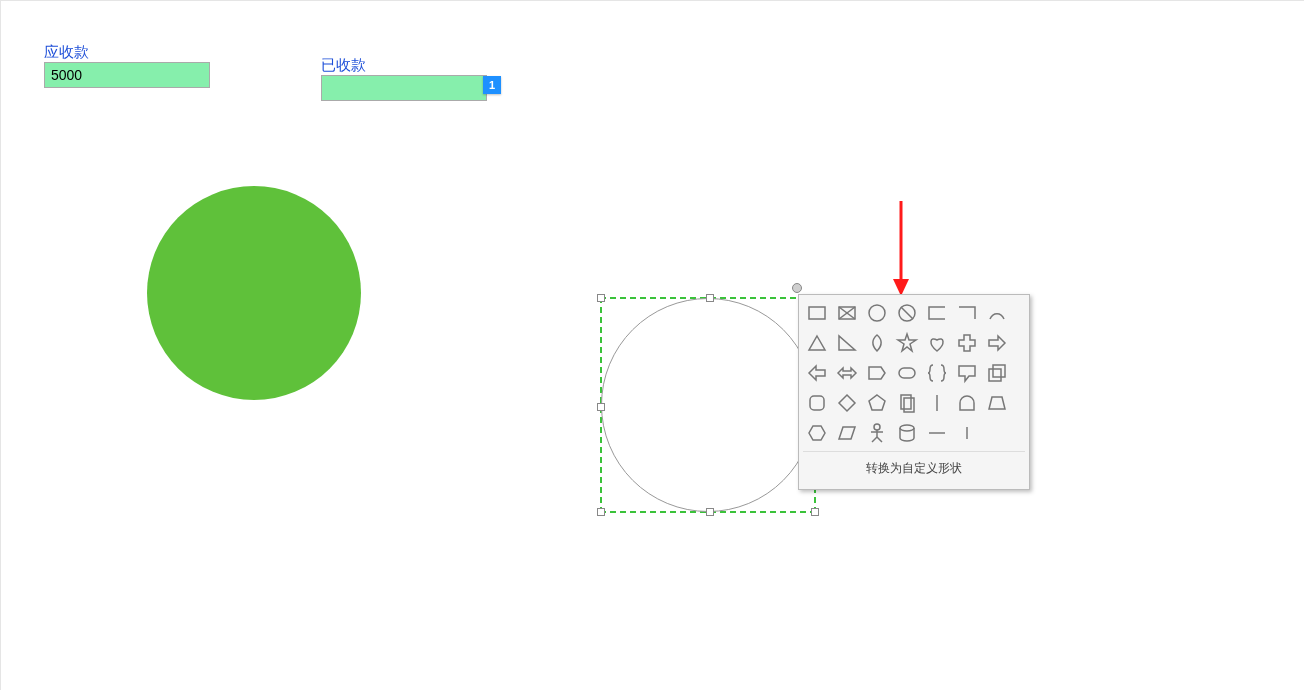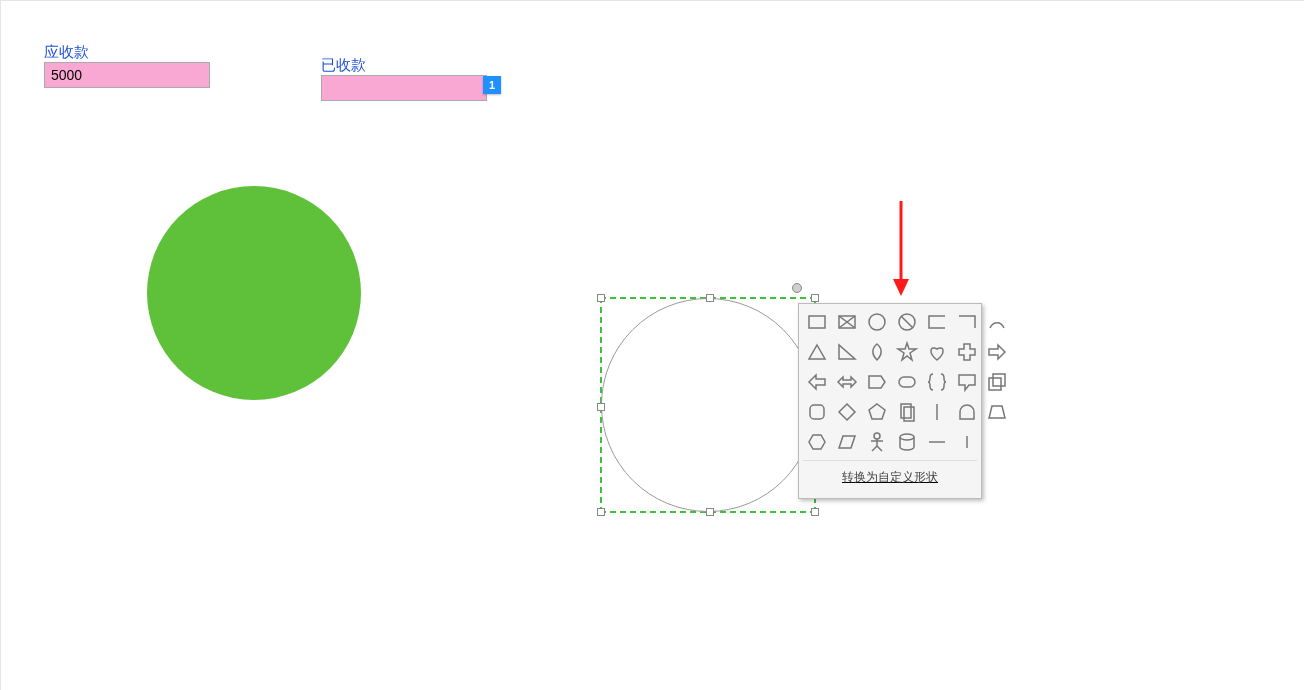--- a/index.html
+++ b/index.html
@@ -24,21 +24,21 @@
     font-size: 15px;
     color: #1d4ed8;
     display: block;
   }
   .text-input {
     width: 166px;
     height: 26px;
     border: 1px solid #aaa;
     padding: 2px 6px;
     font-size: 14px;
-    background: #f9a8d4;
+    background: #86efac;
   }
   .badge {
     position: absolute;
     width: 18px; height: 18px;
     background: #1e90ff;
     color: #fff;
     font-size: 11px;
     font-weight: bold;
     display: flex;
     align-items: center;
@@ -143,21 +143,21 @@
     <div class="handle" style="left:104px; bottom:-5px;"></div>
     <div class="handle" style="right:-5px; bottom:-5px;"></div>
     <div class="rotate-handle" style="left:190px; top:-16px;"></div>
   </div>
 
   <svg class="arrow" style="left:880px; top:200px;" width="40" height="100">
     <line x1="20" y1="0" x2="20" y2="80" stroke="#ff1a1a" stroke-width="3"></line>
     <polygon points="20,95 12,78 28,78" fill="#ff1a1a"></polygon>
   </svg>
 
-  <div class="flyout" style="left:797px; top:302px; width:184px;text-decoration:underline;">
+  <div class="flyout" style="left:797px; top:293px; width:232px;">
     <div class="shape-grid">
 
       <div class="shape-cell">
           <svg>
             <rect x="4" y="6" width="16" height="12"></rect>
           </svg>
         </div>
       <div class="shape-cell">
           <svg>
             <rect x="4" y="6" width="16" height="12"></rect>

